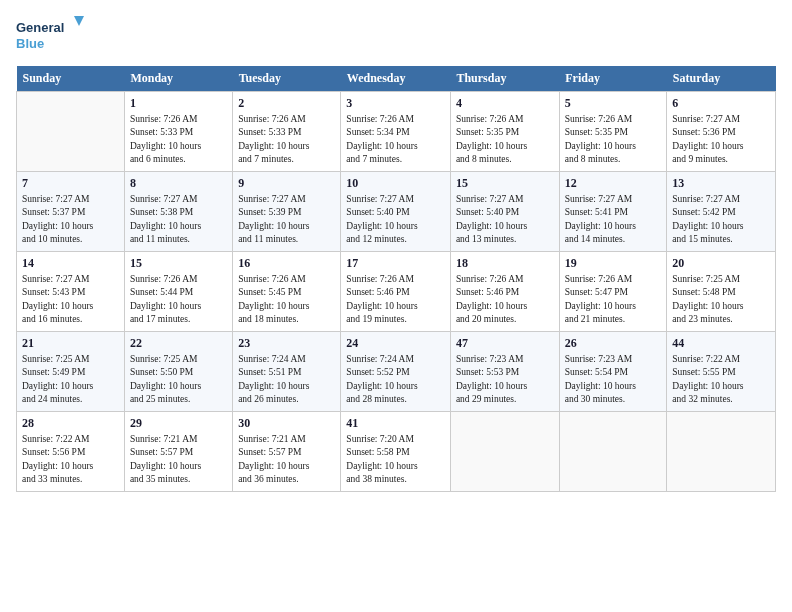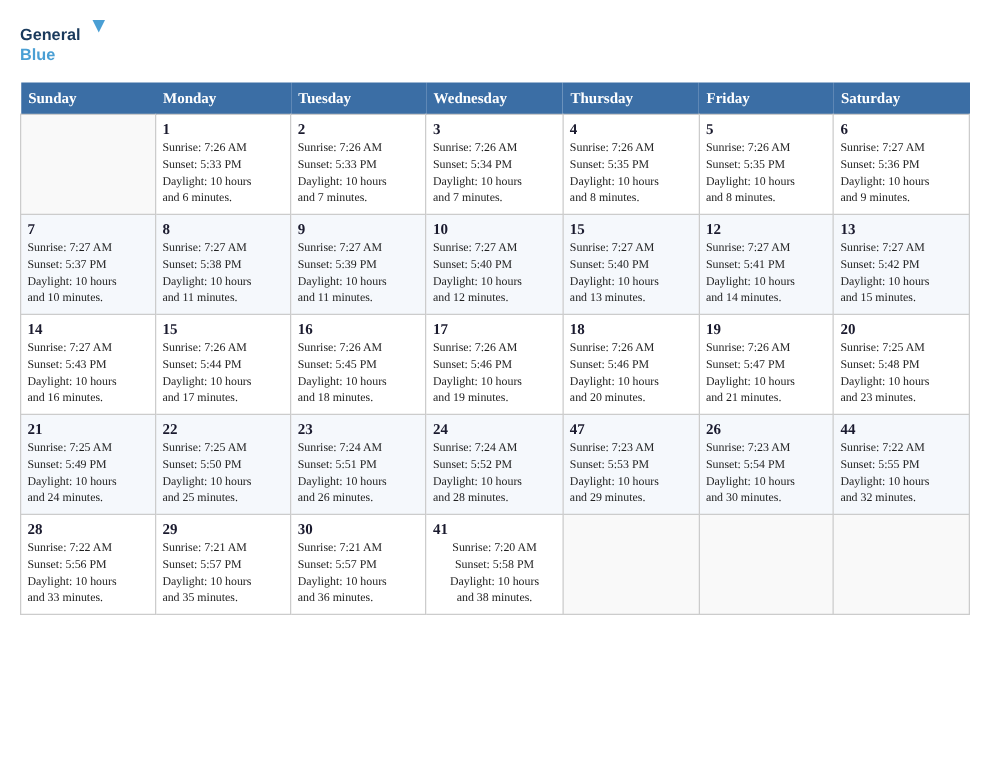--- a/index.html
+++ b/index.html
@@ -326,21 +326,21 @@
           </td>
           <td>
             <div class="day-number">30</div>
             <div class="day-info" style="white-space: pre-line;">Sunrise: 7:21 AM
 Sunset: 5:57 PM
 Daylight: 10 hours
 and 36 minutes.</div>
           </td>
           <td>
             <div class="day-number">41</div>
-            <div class="day-info" style="white-space: pre-line; text-align: center;">Sunrise: 7:20 AM
+            <div class="day-info" style="white-space: pre-line;">Sunrise: 7:20 AM
 Sunset: 5:58 PM
 Daylight: 10 hours
 and 38 minutes.</div>
           </td>
           <td class="empty"></td>
           <td class="empty"></td>
           <td class="empty"></td>
         </tr>
       </tbody>
   </table>

